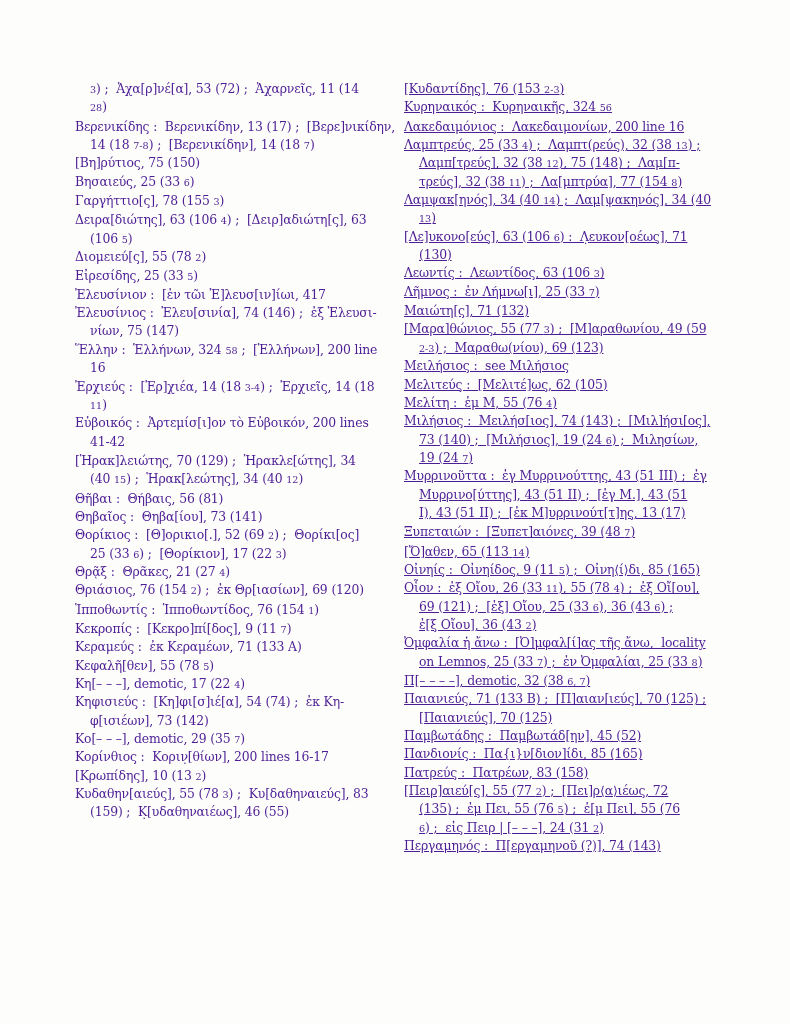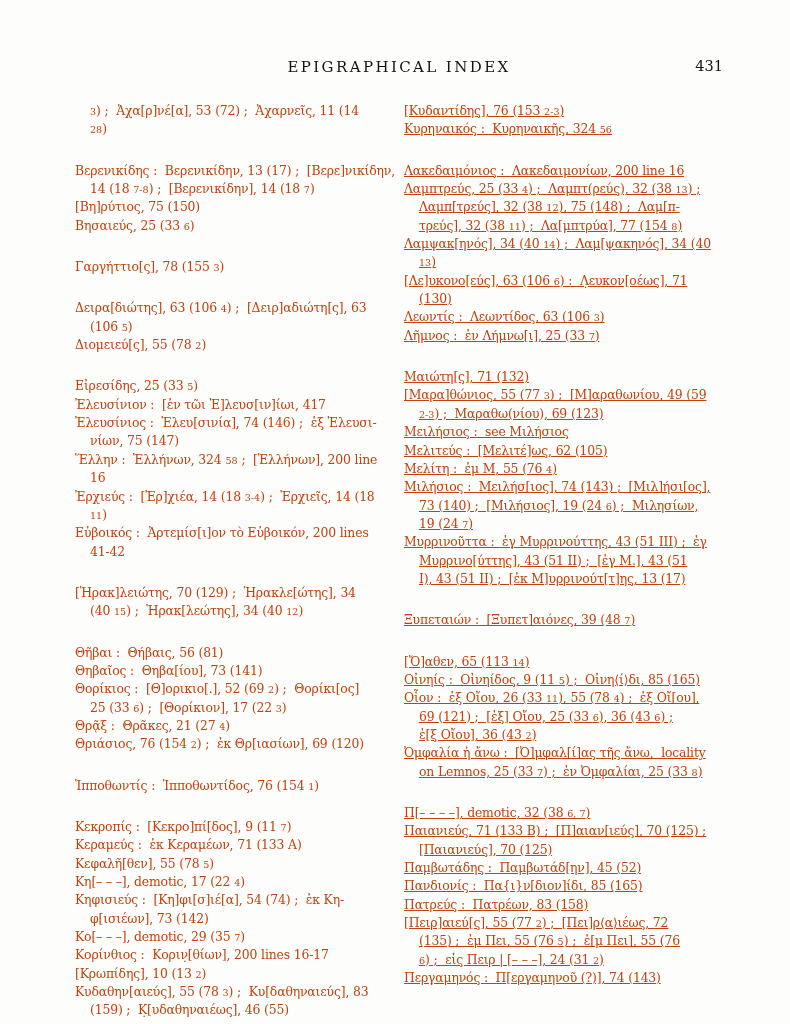--- a/index.html
+++ b/index.html
@@ -11,34 +11,30 @@
     -webkit-font-smoothing:antialiased;
   }
   .page{position:relative;width:790px;height:1024px;overflow:hidden;}
   .header{position:absolute;left:75px;top:58px;width:648px;height:22px;}
   .title{
     position:absolute;left:0;right:0;text-align:center;
     font-size:15px;letter-spacing:2.4px;color:#141414;
   }
   .pageno{position:absolute;right:0;top:0;font-size:14.5px;color:#141414;}
   .col{
-    position:absolute;top:102px;width:326px;
+    position:absolute;top:80px;width:326px;
     font-size:12.4px;line-height:18.35px;letter-spacing:-0.15px;
-    white-space:pre;color:#c2410c;
+    white-space:pre;color:#4c1d95;
   }
   .col-left{left:75px;}
   .col-right{left:404px;text-decoration:underline;}
   .line{height:18.35px;}
   .line.indent{padding-left:15px;}
-  .line.gap{margin-top:23px;}
+  .line.gap{margin-top:1px;}
   .sm{font-size:9.6px;letter-spacing:0;}
 </style>
 </head>
 <body style="background: rgb(253, 253, 251); color: rgb(27, 27, 27);">
 
 <div class="page">
-  <div class="header">
-    <div class="title">EPIGRAPHICAL INDEX</div>
-    <div class="pageno">431</div>
-  </div>
   <div class="col col-left"><div class="line indent"><span class="sm">3</span>) ;  Ἀχα[ρ]νέ[α], 53 (72) ;  Ἀχαρνεῖς, 11 (14</div><div class="line indent"><span class="sm">28</span>)</div><div class="line gap">Βερενικίδης :  Βερενικίδην, 13 (17) ;  [Βερε]νικίδην,</div><div class="line indent">14 (18 <span class="sm">7-8</span>) ;  [Βερενικίδην], 14 (18 <span class="sm">7</span>)</div><div class="line">[Βη]ρύτιος, 75 (150)</div><div class="line">Βησαιεύς, 25 (33 <span class="sm">6</span>)</div><div class="line gap">Γαργήττιο[ς], 78 (155 <span class="sm">3</span>)</div><div class="line gap">Δειρα[διώτης], 63 (106 <span class="sm">4</span>) ;  [Δειρ]αδιώτη[ς], 63</div><div class="line indent">(106 <span class="sm">5</span>)</div><div class="line">Διομειεύ[ς], 55 (78 <span class="sm">2</span>)</div><div class="line gap">Εἰρεσίδης, 25 (33 <span class="sm">5</span>)</div><div class="line">Ἐλευσίνιον :  [ἐν τῶι Ἐ]λευσ[ιν]ίωι, 417</div><div class="line">Ἐλευσίνιος :  Ἐλευ[σινία], 74 (146) ;  ἐξ Ἐλευσι-</div><div class="line indent">νίων, 75 (147)</div><div class="line">Ἕλλην :  Ἑλλήνων, 324 <span class="sm">58</span> ;  [Ἑλλήνων], 200 line</div><div class="line indent">16</div><div class="line">Ἐρχιεύς :  [Ἐρ]χιέα, 14 (18 <span class="sm">3-4</span>) ;  Ἐρχιεῖς, 14 (18</div><div class="line indent"><span class="sm">11</span>)</div><div class="line">Εὐβοικός :  Ἀρτεμίσ[ι]ον τὸ Εὐβοικόν, 200 lines</div><div class="line indent">41-42</div><div class="line gap">[Ἡρακ]λειώτης, 70 (129) ;  Ἡρακλε[ώτης], 34</div><div class="line indent">(40 <span class="sm">15</span>) ;  Ἡρακ[λεώτης], 34 (40 <span class="sm">12</span>)</div><div class="line gap">Θῆβαι :  Θήβαις, 56 (81)</div><div class="line">Θηβαῖος :  Θηβα[ίου], 73 (141)</div><div class="line">Θορίκιος :  [Θ]ορικιο[.], 52 (69 <span class="sm">2</span>) ;  Θορίκι[ος]</div><div class="line indent">25 (33 <span class="sm">6</span>) ;  [Θορίκιον], 17 (22 <span class="sm">3</span>)</div><div class="line">Θρᾷξ :  Θρᾶκες, 21 (27 <span class="sm">4</span>)</div><div class="line">Θριάσιος, 76 (154 <span class="sm">2</span>) ;  ἐκ Θρ[ιασίων], 69 (120)</div><div class="line gap">Ἱπποθωντίς :  Ἱπποθωντίδος, 76 (154 <span class="sm">1</span>)</div><div class="line gap">Κεκροπίς :  [Κεκρο]πί[δος], 9 (11 <span class="sm">7</span>)</div><div class="line">Κεραμεύς :  ἐκ Κεραμέων, 71 (133 A)</div><div class="line">Κεφαλῆ[θεν], 55 (78 <span class="sm">5</span>)</div><div class="line">Κη[– – –], demotic, 17 (22 <span class="sm">4</span>)</div><div class="line">Κηφισιεύς :  [Κη]φι[σ]ιέ[α], 54 (74) ;  ἐκ Κη-</div><div class="line indent">φ[ισιέων], 73 (142)</div><div class="line">Κο[– – –], demotic, 29 (35 <span class="sm">7</span>)</div><div class="line">Κορίνθιος :  Κοριν̣[θίων], 200 lines 16-17</div><div class="line">[Κρωπίδης], 10 (13 <span class="sm">2</span>)</div><div class="line">Κυδαθην[αιεύς], 55 (78 <span class="sm">3</span>) ;  Κυ[δαθηναιεύς], 83</div><div class="line indent">(159) ;  Κ̣[υδαθηναιέως], 46 (55)</div></div>
   <div class="col col-right"><div class="line">[Κυδαντίδης], 76 (153 <span class="sm">2-3</span>)</div><div class="line">Κυρηναικός :  Κυρηναικῆς, 324 <span class="sm">56</span></div><div class="line gap">Λακεδαιμόνιος :  Λακεδαιμονίων, 200 line 16</div><div class="line">Λαμπτρεύς, 25 (33 <span class="sm">4</span>) ;  Λαμπτ(ρεύς), 32 (38 <span class="sm">13</span>) ;</div><div class="line indent">Λαμπ[τρεύς], 32 (38 <span class="sm">12</span>), 75 (148) ;  Λαμ[π-</div><div class="line indent">τρεύς], 32 (38 <span class="sm">11</span>) ;  Λα[μπτρύα], 77 (154 <span class="sm">8</span>)</div><div class="line">Λαμψακ[ηνός], 34 (40 <span class="sm">14</span>) ;  Λαμ[ψακηνός], 34 (40</div><div class="line indent"><span class="sm">13</span>)</div><div class="line">[Λε]υκονο[εύς], 63 (106 <span class="sm">6</span>) :  Λ̣ευκον[οέως], 71</div><div class="line indent">(130)</div><div class="line">Λεωντίς :  Λεωντίδος, 63 (106 <span class="sm">3</span>)</div><div class="line">Λῆμνος :  ἐν Λήμνω[ι], 25 (33 <span class="sm">7</span>)</div><div class="line gap">Μαιώτη[ς], 71 (132)</div><div class="line">[Μαρα]θώνιος, 55 (77 <span class="sm">3</span>) ;  [Μ]αραθωνίου, 49 (59</div><div class="line indent"><span class="sm">2-3</span>) ;  Μαραθω(νίου), 69 (123)</div><div class="line">Μειλήσιος :  see Μιλήσιος</div><div class="line">Μελιτεύς :  [Μελιτέ]ως, 62 (105)</div><div class="line">Μελίτη :  ἐμ Μ, 55 (76 <span class="sm">4</span>)</div><div class="line">Μιλήσιος :  Μειλήσ[ιος], 74 (143) ;  [Μιλ]ήσι[ος],</div><div class="line indent">73 (140) ;  [Μιλήσιος], 19 (24 <span class="sm">6</span>) ;  Μιλησίων,</div><div class="line indent">19 (24 <span class="sm">7</span>)</div><div class="line">Μυρρινοῦττα :  ἐγ Μυρρινούττης, 43 (51 III) ;  ἐγ</div><div class="line indent">Μυρρινο[ύττης], 43 (51 II) ;  [ἐγ Μ.], 43 (51</div><div class="line indent">I), 43 (51 II) ;  [ἐκ Μ]υρρινούτ[τ]ης, 13 (17)</div><div class="line gap">Ξυπεταιών :  [Ξυπετ]αιόνες, 39 (48 <span class="sm">7</span>)</div><div class="line gap">[Ὄ]αθεν, 65 (113 <span class="sm">14</span>)</div><div class="line">Οἰνηίς :  Οἰνηίδος, 9 (11 <span class="sm">5</span>) ;  Οἰνη⟨ί⟩δι, 85 (165)</div><div class="line">Οἷον :  ἐξ Οἴου, 26 (33 <span class="sm">11</span>), 55 (78 <span class="sm">4</span>) ;  ἐξ Οἴ[ου],</div><div class="line indent">69 (121) ;  [ἐξ] Οἴου, 25 (33 <span class="sm">6</span>), 36 (43 <span class="sm">6</span>) ;</div><div class="line indent">ἐ[ξ Οἴου], 36 (43 <span class="sm">2</span>)</div><div class="line">Ὀμφαλία ἡ ἄνω :  [Ὀ]μφαλ[ί]ας τῆς ἄνω,  locality</div><div class="line indent">on Lemnos, 25 (33 <span class="sm">7</span>) ;  ἐν Ὀμφαλίαι, 25 (33 <span class="sm">8</span>)</div><div class="line gap">Π[– – – –], demotic, 32 (38 <span class="sm">6, 7</span>)</div><div class="line">Παιανιεύς, 71 (133 B) ;  [Π]αιαν[ιεύς], 70 (125) ;</div><div class="line indent">[Παιανιεύς], 70 (125)</div><div class="line">Παμβωτάδης :  Παμβωτάδ[ην], 45 (52)</div><div class="line">Πανδιονίς :  Πα{ι}ν[διον]ίδι, 85 (165)</div><div class="line">Πατρεύς :  Πατρέων, 83 (158)</div><div class="line">[Πειρ]αιεύ[ς], 55 (77 <span class="sm">2</span>) ;  [Πει]ρ⟨α⟩ιέως, 72</div><div class="line indent">(135) ;  ἐμ Πει, 55 (76 <span class="sm">5</span>) ;  ἐ[μ Πει], 55 (76</div><div class="line indent"><span class="sm">6</span>) ;  εἰς Πειρ | [– – –], 24 (31 <span class="sm">2</span>)</div><div class="line">Περγαμηνός :  Π[εργαμηνοῦ (?)], 74 (143)</div></div>
 </div>
 
 </body></html>

